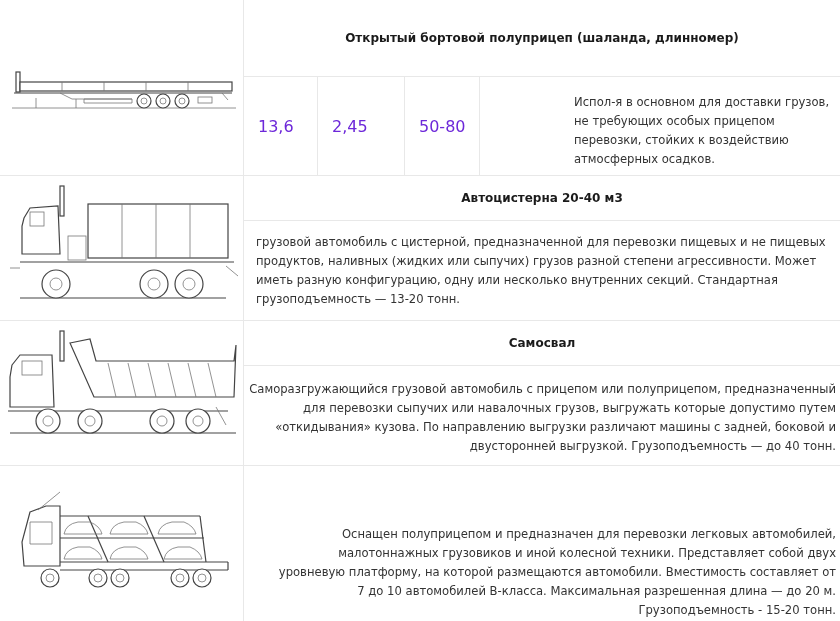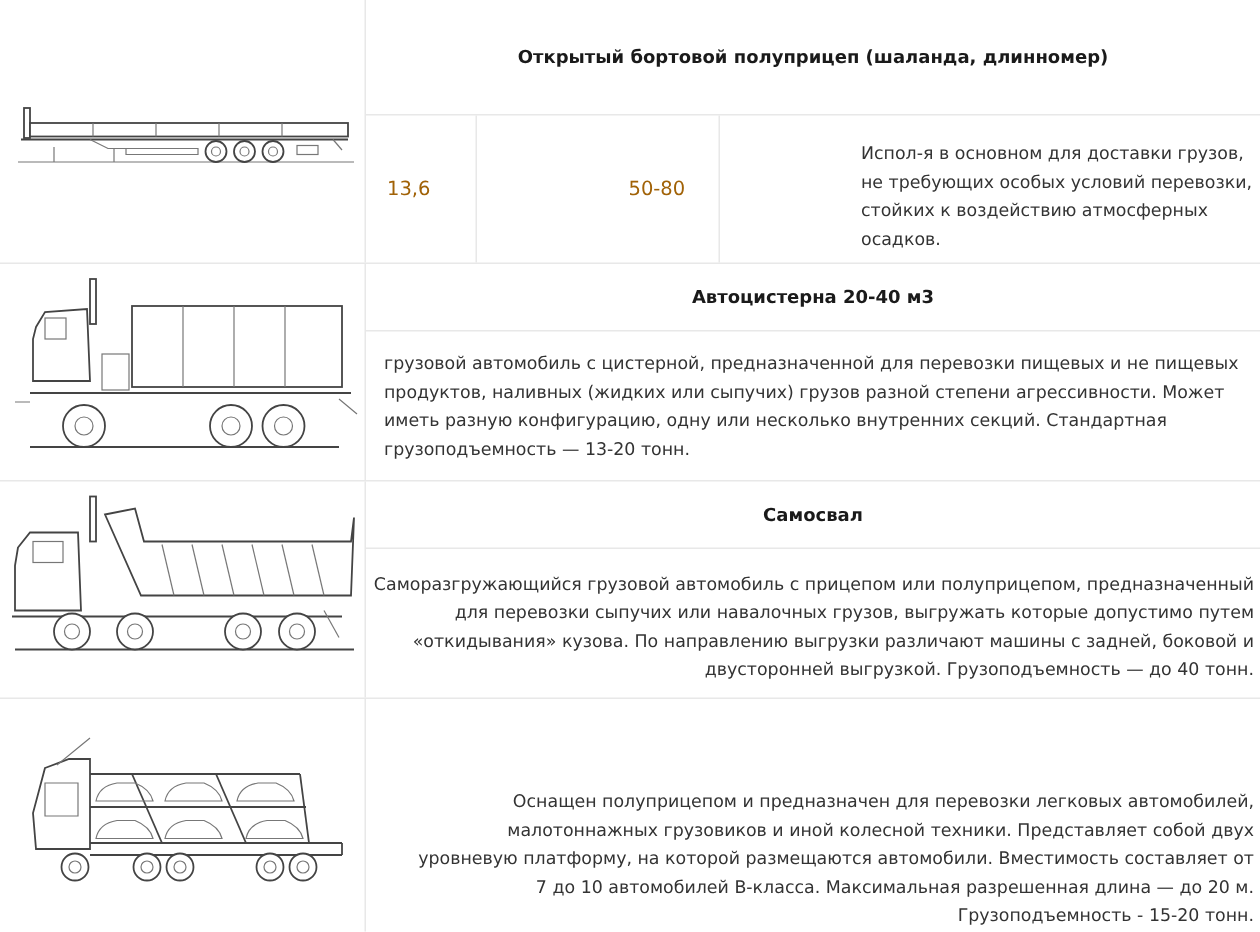--- a/index.html
+++ b/index.html
@@ -10,21 +10,21 @@
   .img-cell { position: absolute; left: 0; top: 0; width: 244px; height: 100%; border-right: 1px solid #e8e8e8; box-sizing: border-box; }
   .img-cell svg { position: absolute; }
   .content { position: absolute; left: 244px; top: 0; right: 0; height: 100%; }
   .title { position: absolute; left: 0; right: 0; top: 0; display: flex; align-items: center; justify-content: center;
            font-weight: bold; font-size: 12px; color: #1a1a1a; border-bottom: 1px solid #e8e8e8; box-sizing: border-box; }
   .desc { position: absolute; left: 0; right: 0; bottom: 0; font-size: 11.6px; line-height: 19px; color: #333;
           box-sizing: border-box; }
   .desc.left { text-align: left; padding: 12px 0 0 12px; }
   .desc.center { text-align: right; padding: 14px 4px 0 4px; }
   .spec { position: absolute; top: 0; bottom: 0; border-right: 1px solid #e8e8e8; box-sizing: border-box;
-          display: flex; align-items: center; padding-left: 14px; font-size: 13px; color: #a16207; }
+          display: flex; align-items: center; padding-left: 14px; font-size: 16px; color: #6d28d9; }
   .spec-desc { position: absolute; top: 0; bottom: 0; left: 316px; right: 0; padding: 16px 0 0 14px; font-size: 11.6px; line-height: 19px; color: #333; box-sizing: border-box; }
   .ln { stroke: #444; fill: none; stroke-width: 1.2; }
   .lnl { stroke: #777; fill: none; stroke-width: 0.8; }
   .fl { fill: #fff; stroke: #444; stroke-width: 1.2; }
 </style>
 </head>
 <body>
 
 <div class="grid">
 
@@ -48,22 +48,23 @@
         <circle class="fl" cx="182" cy="101" r="7"></circle>
           <circle class="lnl" cx="182" cy="101" r="3"></circle>
         <rect class="lnl" x="198" y="97" width="14" height="6"></rect>
         <path class="lnl" d="M222 93 L228 100"></path>
       </svg>
     </div>
     <div class="content">
       <div class="title" style="height:77px;">Открытый бортовой полуприцеп (шаланда, длинномер)</div>
       <div style="position:absolute;left:0;right:0;top:77px;bottom:0;">
         <div class="spec" style="left:0;width:74px;">13,6</div>
+        <div class="spec" style="left:74px;width:87px;">2,45</div>
         <div class="spec" style="left:161px;width:75px;">50-80</div>
-        <div class="spec-desc">Испол-я в основном для доставки грузов, не требующих особых условий перевозки, стойких к воздействию атмосферных осадков.</div>
+        <div class="spec-desc">Испол-я в основном для доставки грузов, не требующих особых прицепом перевозки, стойких к воздействию атмосферных осадков.</div>
       </div>
     </div>
   </div>
 
   <div class="row" style="top:176px;height:145px;">
     <div class="img-cell">
       <svg width="244" height="145" viewBox="0 0 244 145" style="left:0;top:0;">
         <line class="ln" x1="20" y1="122" x2="226" y2="122"></line>
         <path class="fl" d="M24 42 L30 32 L58 30 L60 78 L22 78 L22 50 Z"></path>
         <rect class="lnl" x="30" y="36" width="14" height="14"></rect>

